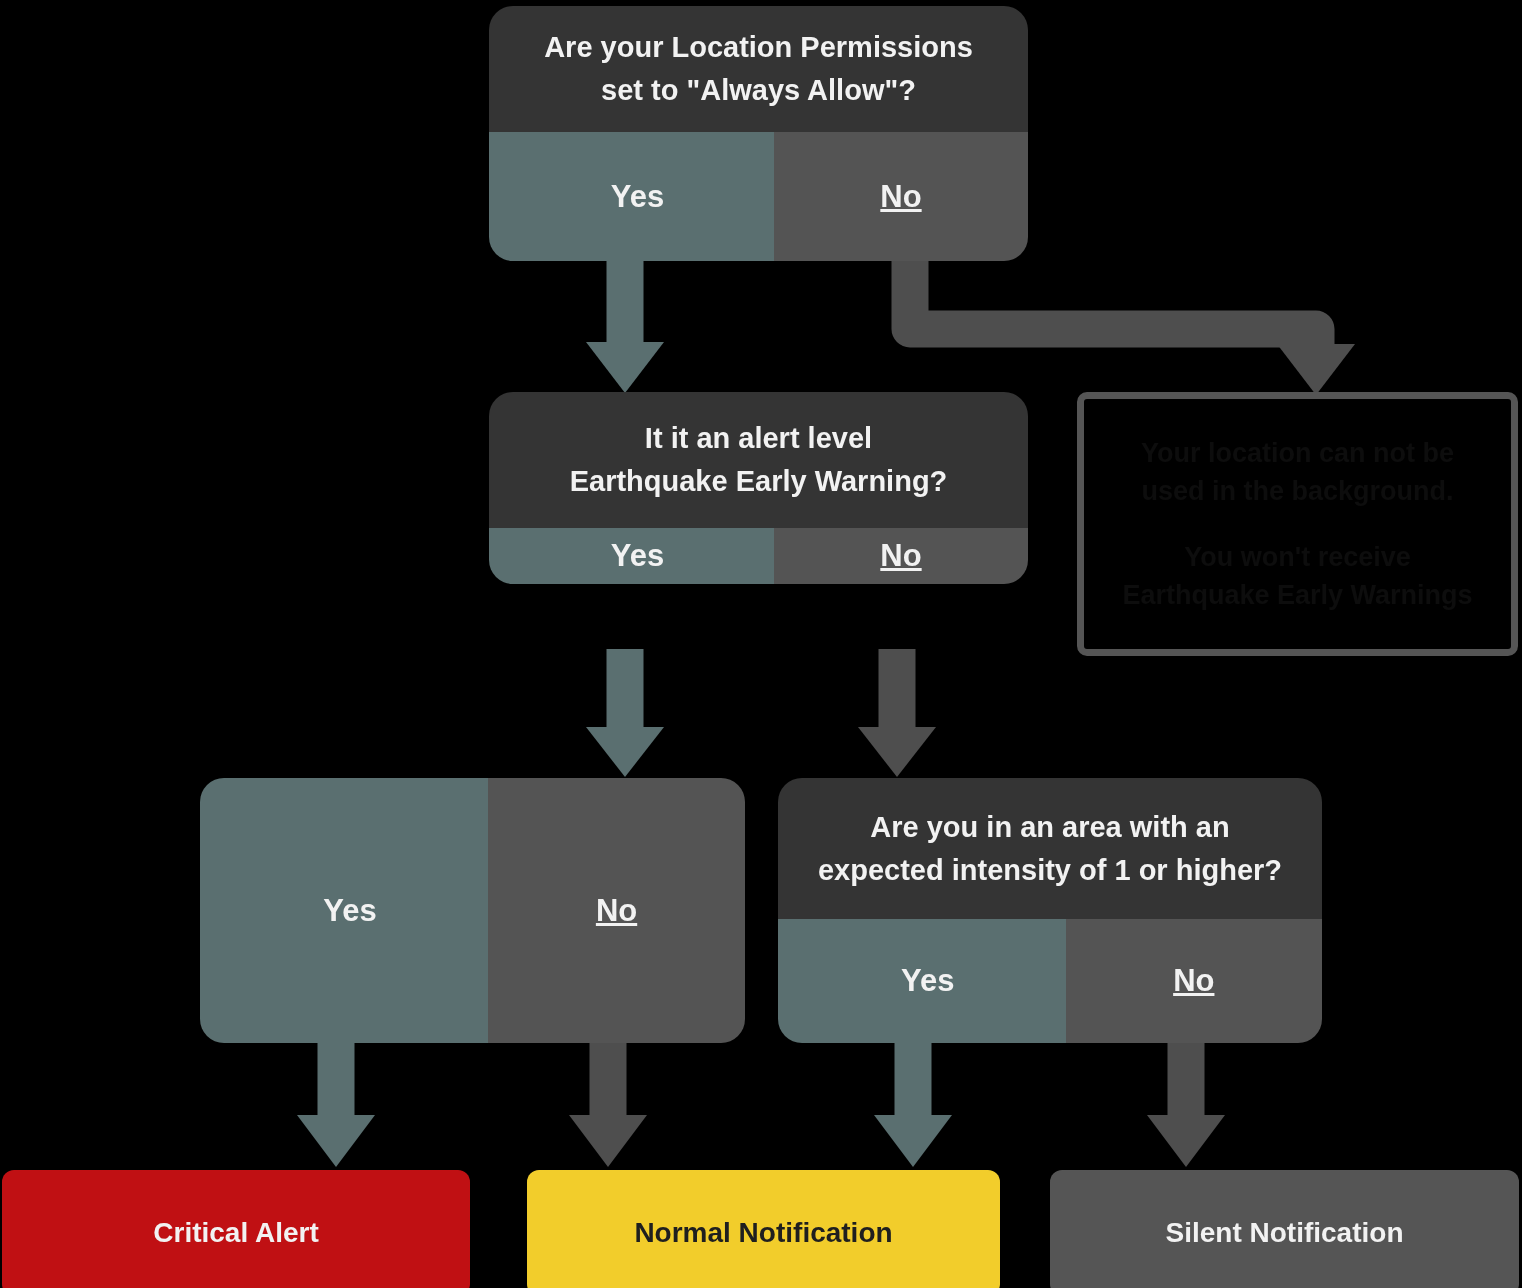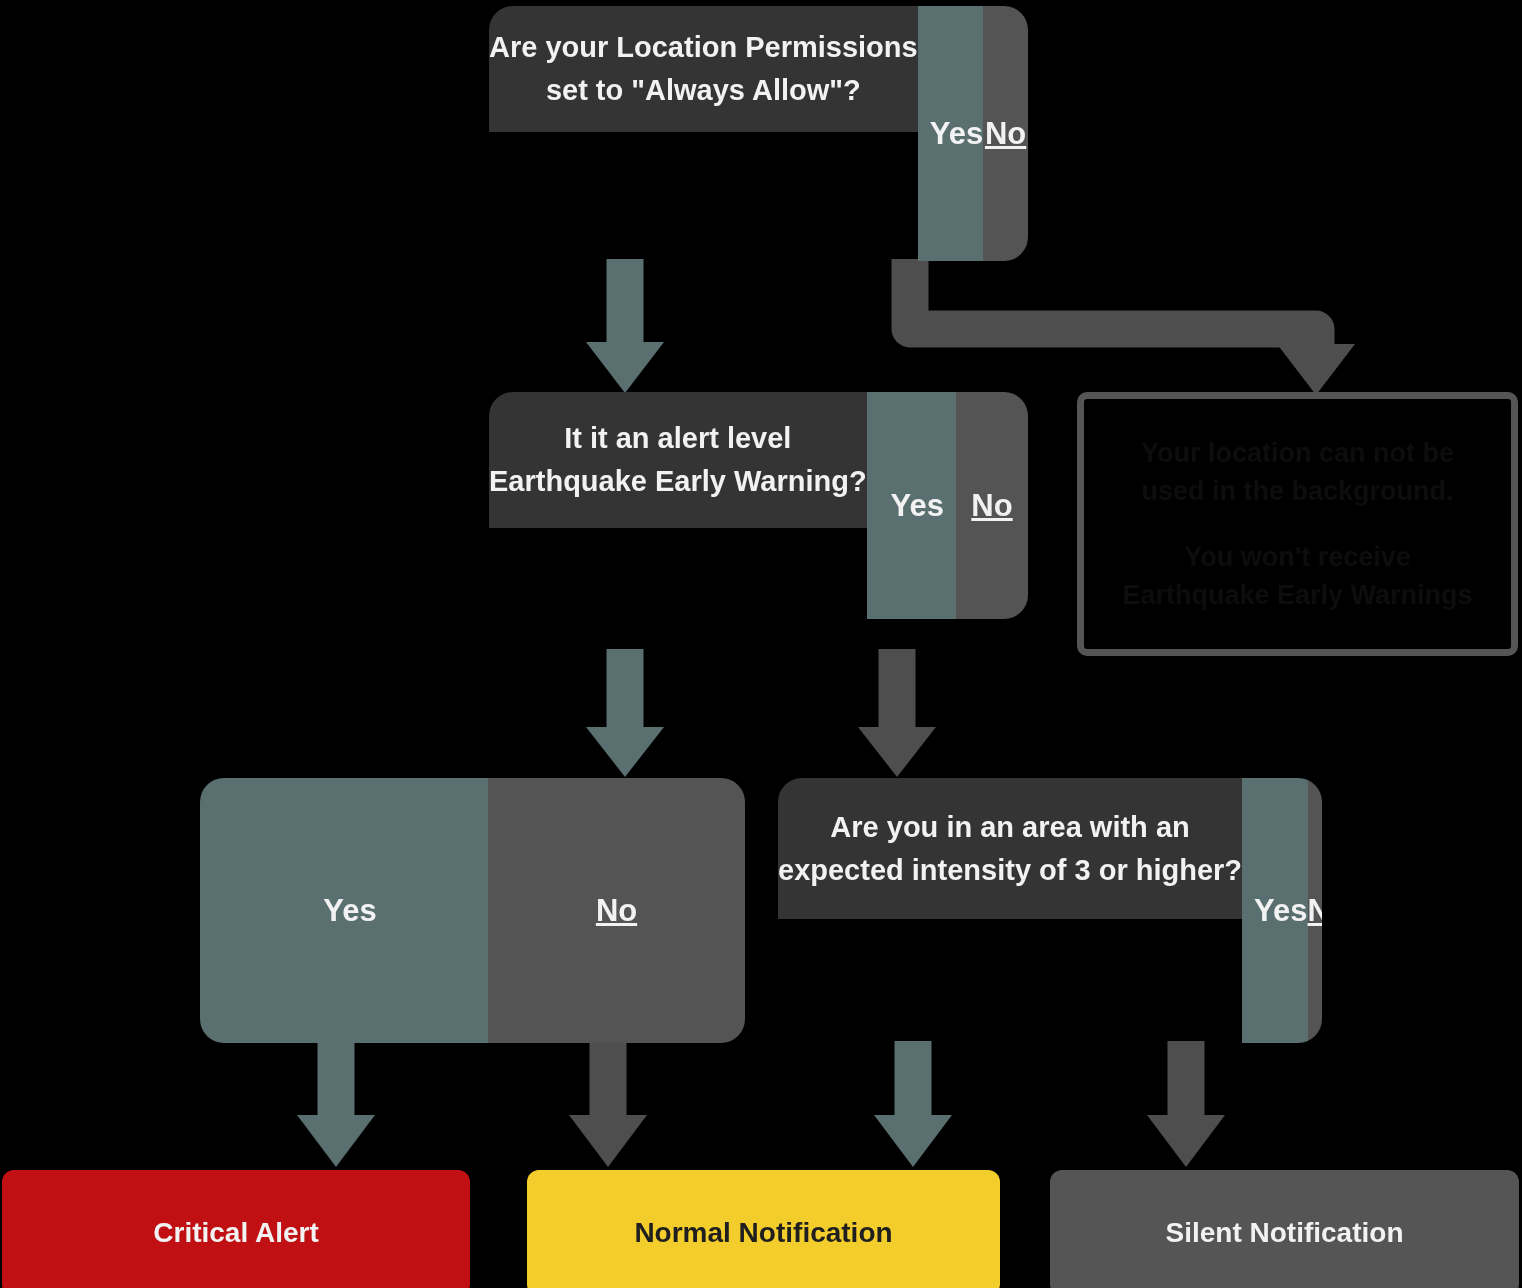--- a/index.html
+++ b/index.html
@@ -14,21 +14,21 @@
   .arrows{position:absolute;left:0;top:0;z-index:1;}
   .shaft{fill:none;stroke-width:37;stroke-linejoin:round;stroke-linecap:butt;}
   .shaft-yes{stroke:var(--yes-arrow,#5A6F70);}
   .shaft-no{stroke:var(--no-arrow,#4E4E4E);}
   .head-yes{fill:var(--yes-arrow,#5A6F70);stroke:none;}
   .head-no{fill:var(--no-arrow,#4E4E4E);stroke:none;}
 
   .qbox{
     position:absolute;z-index:2;
     border-radius:24px;overflow:hidden;
-    display:flex;flex-direction:row;
+    display:flex;flex-direction:column;
   }
   .qheader{
     background:var(--question-bg,#343434);
     color:var(--light-text,#F2F2F2);
     display:flex;align-items:center;justify-content:center;
     text-align:center;
     font-size:29px;line-height:43px;
     white-space:pre-line;
     flex:0 0 auto;
   }
@@ -106,21 +106,21 @@
 
 <div class="qbox" style="left:489px;top:6px;width:539px;height:255px">
   <div class="qheader" style="height:126px">Are your Location Permissions
 set to "Always Allow"?</div>
   <div class="answers">
     <div class="ans yes">Yes</div>
     <div class="ans no">No</div>
   </div>
 </div>
 
-<div class="qbox" style="left:489px;top:392px;width:539px;height:227px">
+<div class="qbox" style="left:489px;top:392px;width:539px;height:192px">
   <div class="qheader" style="height:136px">It it an alert level
 Earthquake Early Warning?</div>
   <div class="answers">
     <div class="ans yes">Yes</div>
     <div class="ans no">No</div>
   </div>
 </div>
 
 <div class="infobox">
   <p>Your location can not be
@@ -131,21 +131,21 @@
 
 <div class="qbox" style="left:200px;top:778px;width:545px;height:265px">
   <div class="answers">
     <div class="ans yes">Yes</div>
     <div class="ans no">No</div>
   </div>
 </div>
 
 <div class="qbox" style="left:778px;top:778px;width:544px;height:265px">
   <div class="qheader" style="height:141px">Are you in an area with an
-expected intensity of 3 or higher?</div>
+expected intensity of 1 or higher?</div>
   <div class="answers">
     <div class="ans yes">Yes</div>
     <div class="ans no">No</div>
   </div>
 </div>
 
 <div class="outcome critical">Critical Alert</div>
 <div class="outcome normal">Normal Notification</div>
 <div class="outcome silent">Silent Notification</div>
 

